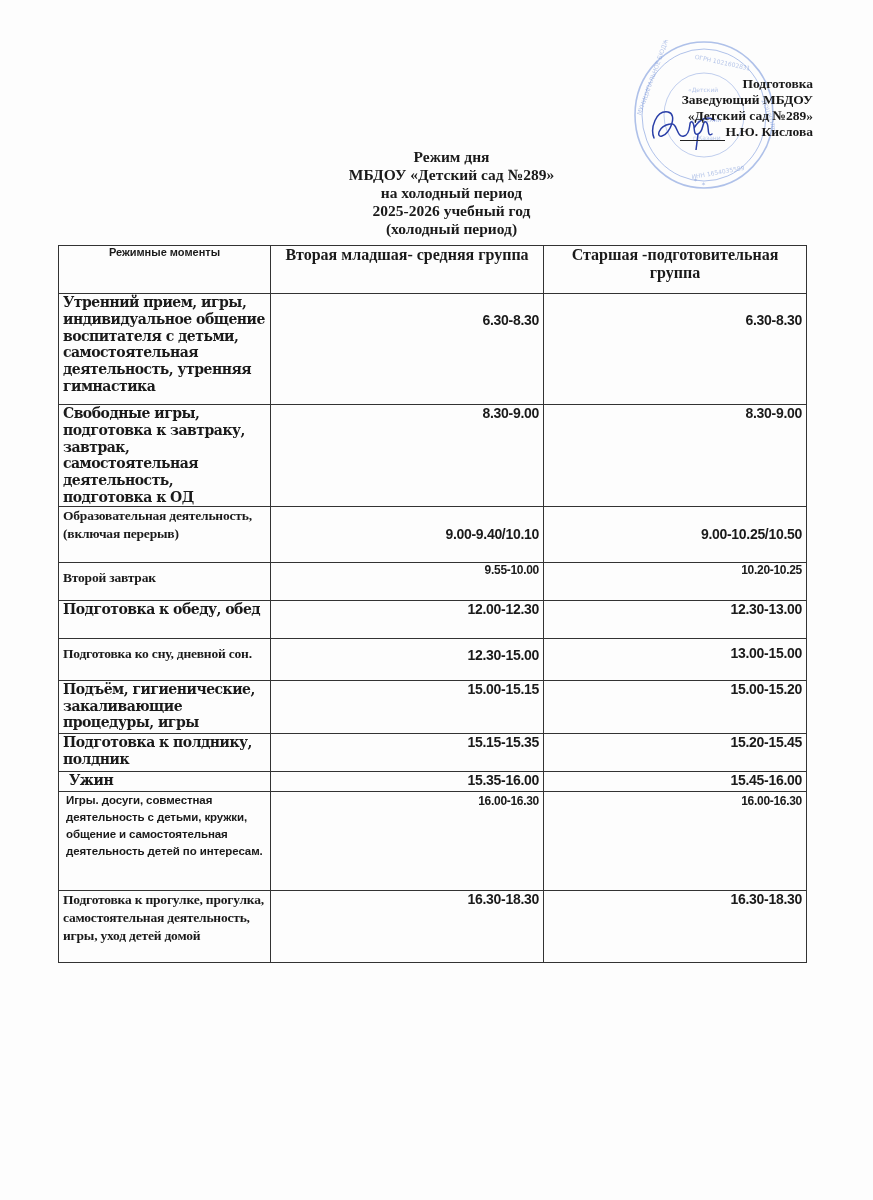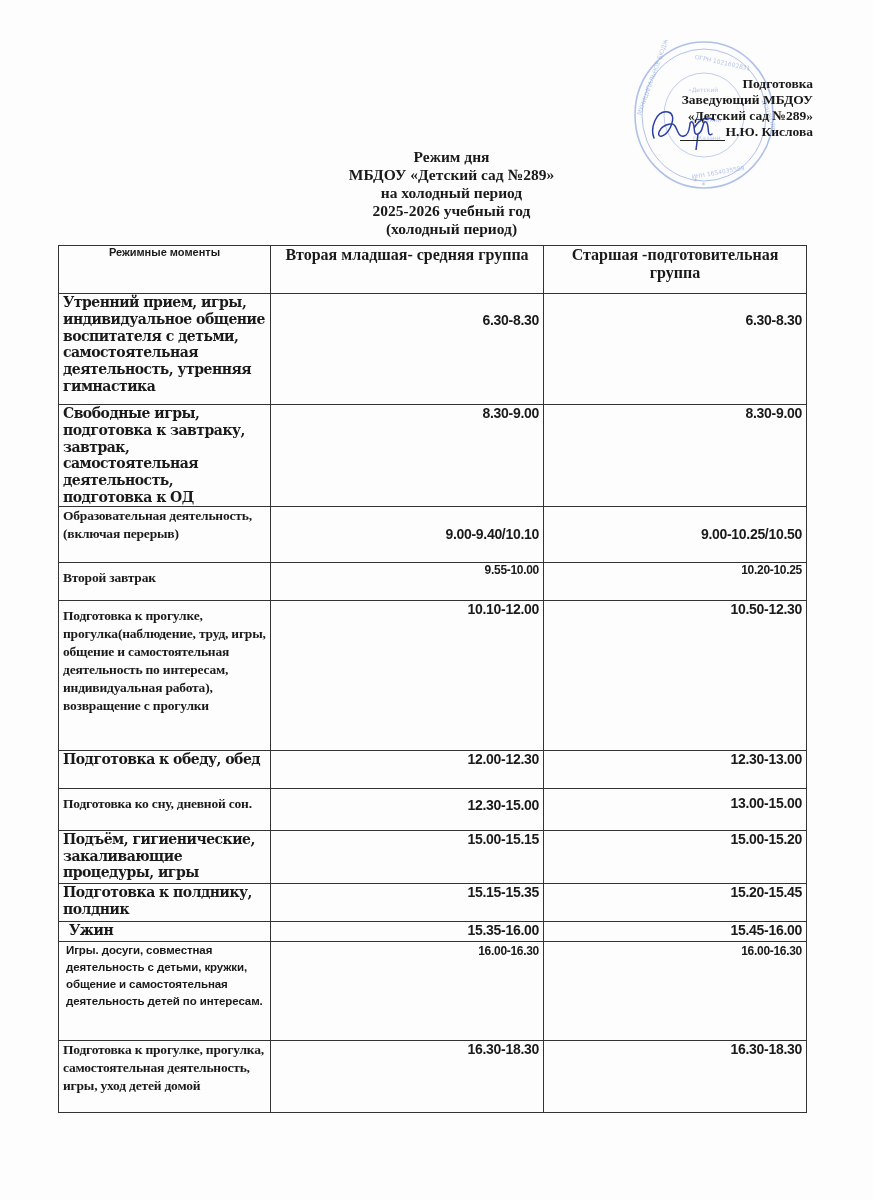--- a/index.html
+++ b/index.html
@@ -139,25 +139,20 @@
     <tr style="height:56px">
       <td class="activity narrow">Образовательная деятельность, (включая перерыв)</td>
       <td class="time mid">9.00-9.40/10.10</td>
       <td class="time mid">9.00-10.25/10.50</td>
     </tr>
     <tr style="height:38px">
       <td class="activity narrow" style="padding-top:6px">Второй завтрак</td>
       <td class="time big">9.55-10.00</td>
       <td class="time big">10.20-10.25</td>
     </tr>
-    <tr style="height:150px">
-      <td class="activity narrow" style="padding-top:6px">Подготовка к прогулке, прогулка(наблюдение, труд, игры, общение и самостоятельная деятельность по интересам, индивидуальная работа), возвращение с прогулки</td>
-      <td class="time">10.10-12.00</td>
-      <td class="time">10.50-12.30</td>
-    </tr>
     <tr style="height:38px">
       <td class="activity">Подготовка к обеду, обед</td>
       <td class="time">12.00-12.30</td>
       <td class="time">12.30-13.00</td>
     </tr>
     <tr style="height:42px">
       <td class="activity narrow" style="padding-top:6px">Подготовка ко сну, дневной сон.</td>
       <td class="time" style="padding-top:8px">12.30-15.00</td>
       <td class="time" style="padding-top:6px">13.00-15.00</td>
     </tr>

